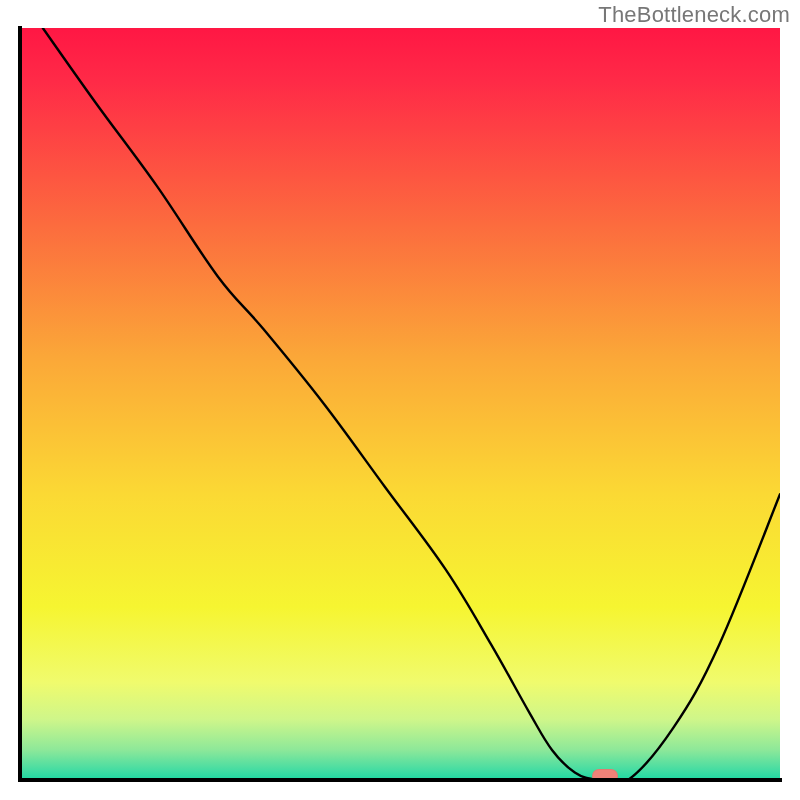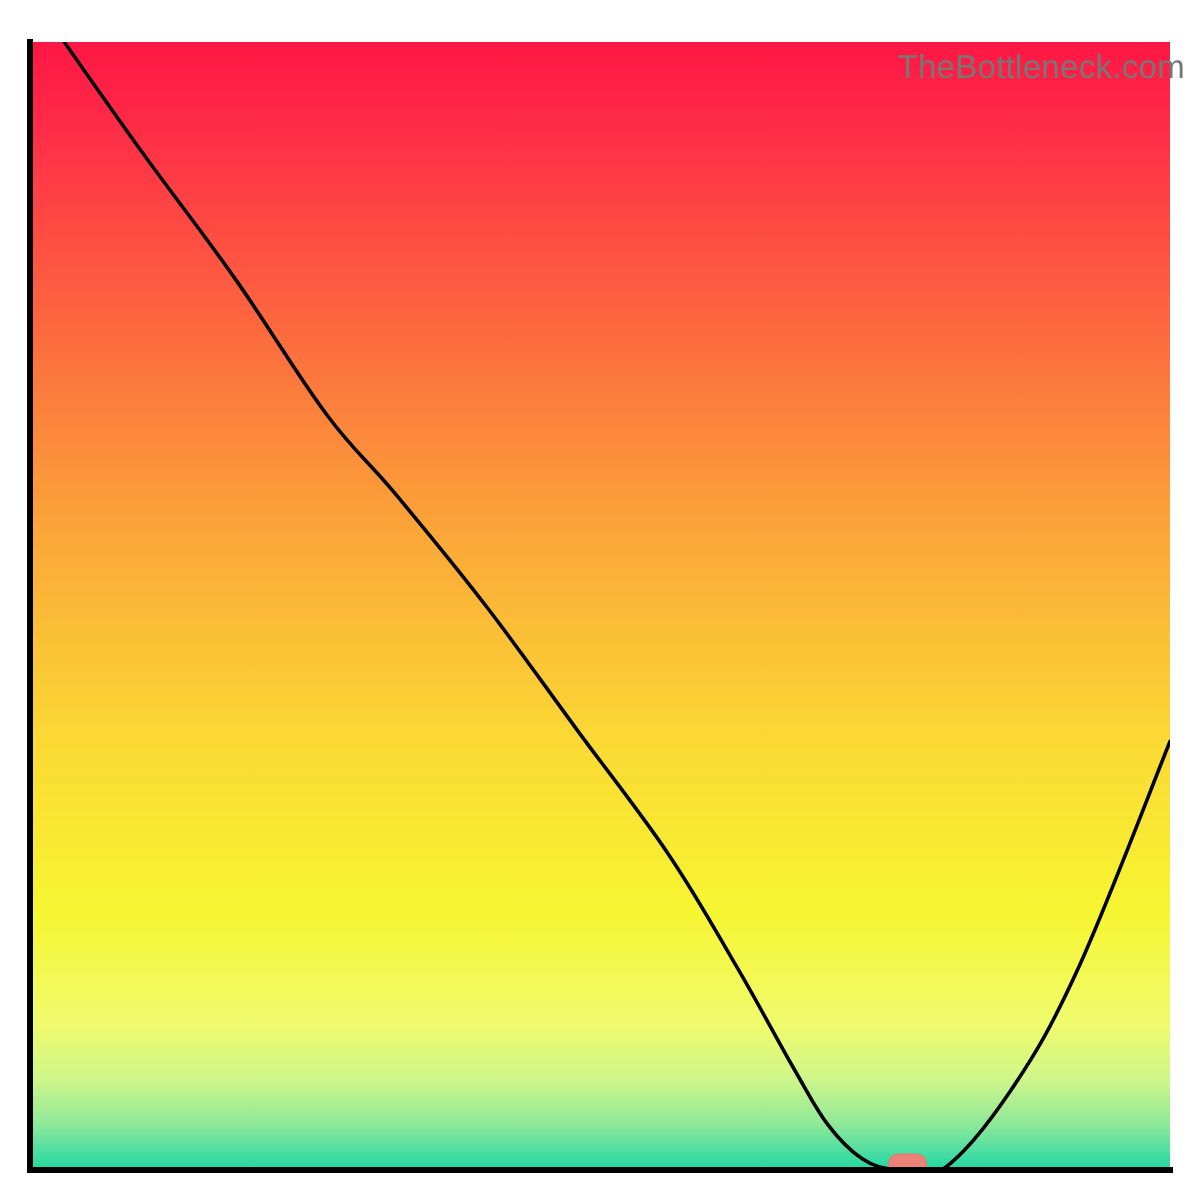--- a/index.html
+++ b/index.html
@@ -18,21 +18,20 @@
   }
   .watermark {
     position: absolute;
     top: 2px;
     right: 10px;
     color: #777;
     font-size: 22px;
     letter-spacing: 0.2px;
     z-index: 30;
     user-select: none;
-    margin-top: 30px;
   }
   .plot-area {
     position: absolute;
     left: 20px;
     top: 28px;
     width: 760px;
     height: 752px;
     overflow: hidden;
   }
   .plot-bg {

